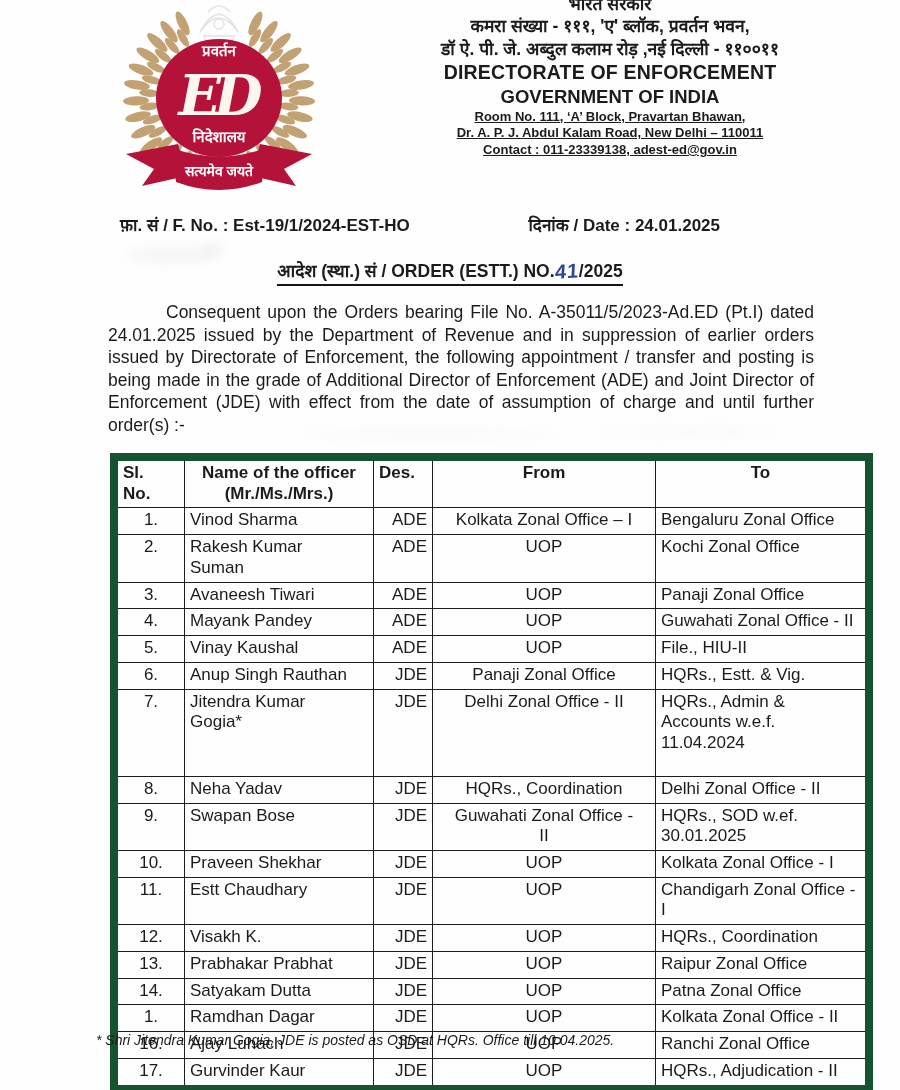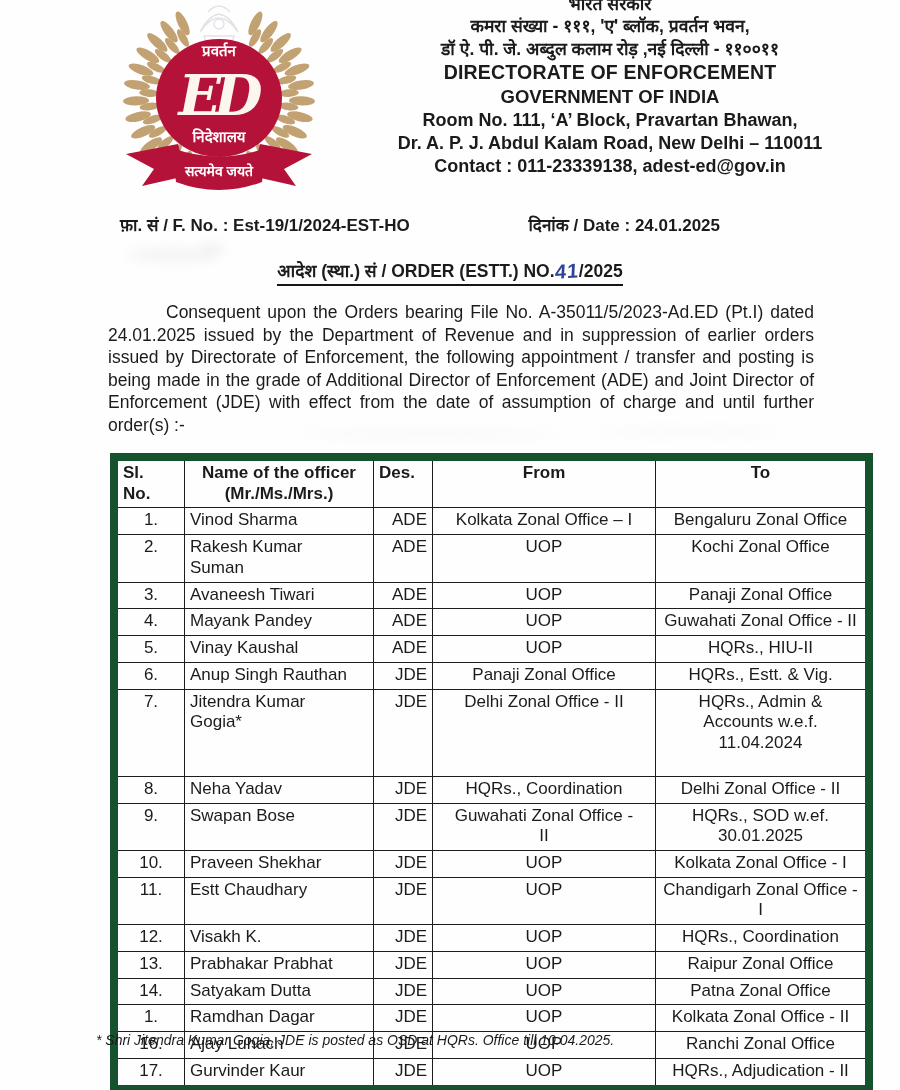--- a/index.html
+++ b/index.html
@@ -14,21 +14,21 @@
   }
   
   .logo-wrap{position:absolute;left:112px;top:2px;width:214px;height:192px;}
   .head-text{
     position:absolute;left:330px;top:-7px;width:560px;
     text-align:center;line-height:1.28;
   }
   .hindi-line{font-weight:bold;font-size:17.5px;}
   .org-name{font-weight:bold;font-size:19.5px;letter-spacing:.2px;}
   .govt-name{font-weight:bold;font-size:18.5px;}
-  .addr{font-weight:bold;font-size:18px;}
+  .addr{font-weight:bold;font-size:13px;text-decoration:underline;}
   
   .ref-row{
     position:absolute;left:120px;top:213px;right:92px;
     display:flex;justify-content:space-between;
     font-weight:bold;font-size:17px;
   }
   .ref-date{margin-right:88px;text-align:center;}
   
   .order-title{
     position:absolute;top:258px;left:0;width:100%;
@@ -69,21 +69,21 @@
     white-space:pre-line;
     overflow:hidden;
   }
   .order-table{border:8px solid #14532d;}
   .order-table th{font-weight:bold;text-align:center;}
   .th-sl,.th-des{text-align:left !important;}
   .col-sl{width:56px;text-align:center;}
   .col-name{width:178px;text-align:left;}
   .col-des{width:48px;text-align:right;}
   .col-from{width:212px;text-align:center;}
-  .col-to{width:199px;text-align:center;}
+  .col-to{width:199px;text-align:left;}
   .row-tall td{padding-bottom:22px;}
   
   .footnote{
     position:absolute;left:96px;top:1032px;width:760px;
     font-style:italic;font-size:14px;
   }
   
   .smudge{position:absolute;background:#9a9aa6;filter:blur(6px);border-radius:50%;}
   .sm1{left:128px;top:248px;width:90px;height:14px;opacity:.10;}
   .sm2{left:200px;top:244px;width:26px;height:10px;opacity:.12;}
@@ -239,21 +239,21 @@
           <td class="col-name">Mayank Pandey</td>
           <td class="col-des">ADE</td>
           <td class="col-from">UOP</td>
           <td class="col-to">Guwahati Zonal Office - II</td>
         </tr>
         <tr>
           <td class="col-sl">5.</td>
           <td class="col-name">Vinay Kaushal</td>
           <td class="col-des">ADE</td>
           <td class="col-from">UOP</td>
-          <td class="col-to">HQRs., HIU-II</td>
+          <td class="col-to">File., HIU-II</td>
         </tr>
         <tr>
           <td class="col-sl">6.</td>
           <td class="col-name">Anup Singh Rauthan</td>
           <td class="col-des">JDE</td>
           <td class="col-from">Panaji Zonal Office</td>
           <td class="col-to">HQRs., Estt. &amp; Vig.</td>
         </tr>
         <tr class="row-tall">
           <td class="col-sl">7.</td>

